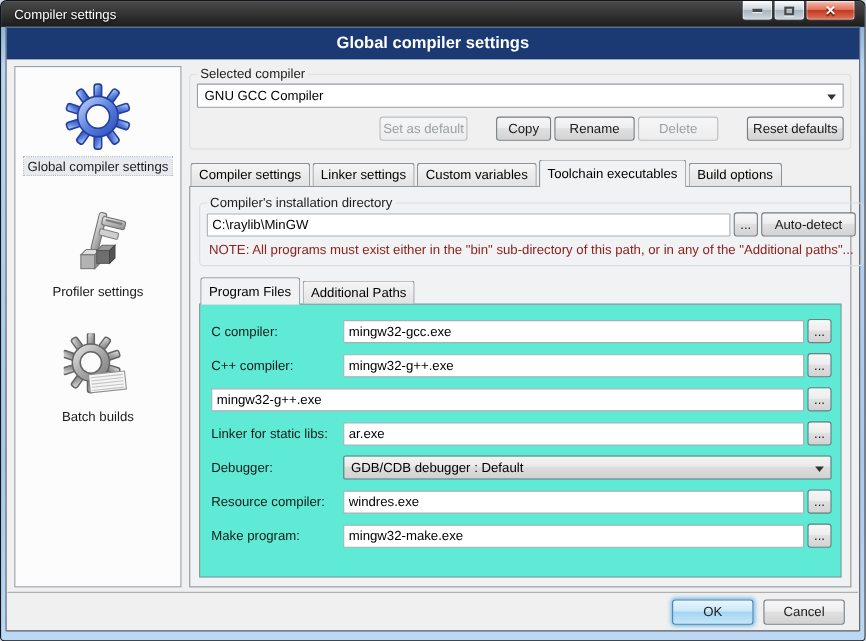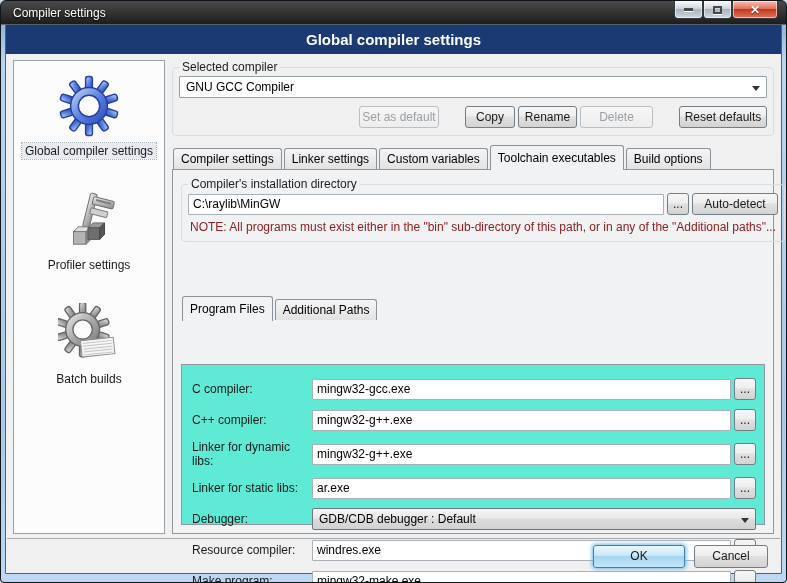--- a/index.html
+++ b/index.html
@@ -41,38 +41,38 @@
   .btn{height:22px;font-size:12px;font-family:"Liberation Sans",sans-serif;color:#1a1a1a;
     background:linear-gradient(180deg,#f6f6f6,#eeeeee 45%,#e0e0e0 50%,#d3d3d3);
     border:1px solid #747c84;border-radius:3px;display:flex;align-items:center;justify-content:center;cursor:default;}
   .btn.disabled{color:#9aa0a5;border-color:#b9bfc4;background:linear-gradient(180deg,#f6f6f6,#ededed);}
   
   .tabstrip{display:flex;align-items:flex-end;margin-top:9px;position:relative;z-index:2;padding-left:1px;}
   .tab{height:21px;line-height:20px;font-size:12px;padding:0 7px;margin-right:2px;
     background:linear-gradient(180deg,#f5f5f5,#e2e2e2);border:1px solid #8b9299;border-bottom:none;
     border-radius:3px 3px 0 0;white-space:nowrap;}
   .tab.active{height:25px;line-height:24px;background:#f1f2f3;margin-bottom:-1px;border-color:#8b9299;}
-  .tabpanel{flex:1;border:1px solid #8f969d;background:#f1f2f3;padding:7px 8px 8px 8px;display:flex;flex-direction:column;min-height:0;gap:44px;}
+  .tabpanel{flex:1;border:1px solid #8f969d;background:#f1f2f3;padding:7px 8px 8px 8px;display:flex;flex-direction:column;min-height:0;}
   .dir-row{display:flex;gap:3px;align-items:center;}
   input.text{flex:1;height:21px;border:1px solid #a9b0b7;border-radius:1px;background:#fff;
     font-family:"Liberation Sans",sans-serif;font-size:12px;padding:0 4px;min-width:0;}
   .browse{width:22px;flex:0 0 auto;}
   .autodetect{width:86px;flex:0 0 auto;}
   .note{color:#8e2020;font-size:12px;margin:5px 2px 0 2px;white-space:nowrap;overflow:hidden;}
   
   .inner-tabs{display:flex;align-items:flex-end;margin-top:10px;position:relative;z-index:2;padding-left:1px;}
   .inner-panel{flex:1;border:1px solid #8f969d;background:#5eead4;padding:13px 8px 8px 10px;min-height:0;}
   .field-row{display:flex;align-items:center;margin-bottom:9px;}
   .field-label{width:120px;flex:0 0 auto;font-size:12px;color:#1a1a1a;}
   .field-row input.text{margin-right:3px;}
   .field-row .combo{flex:1;}
   
   .footer-sep{border-top:1px solid #a8a8a8;margin:0 1px;}
   .footer{height:34px;display:flex;align-items:center;justify-content:flex-end;gap:9px;padding-right:13px;flex:0 0 auto;}
-  .btn.ok{width:92px;height:23px;background:linear-gradient(180deg,#eaf6fd,#c9e8f9 45%,#a5d5f0 50%,#c3e6f9);
+  .btn.ok{width:74px;height:23px;background:linear-gradient(180deg,#eaf6fd,#c9e8f9 45%,#a5d5f0 50%,#c3e6f9);
     border:1px solid #3c7fb1;box-shadow:0 0 4px 1px #6bb7e8;}
   .btn.cancel{width:74px;height:23px;}
   .sp{flex:0 0 auto;}
 </style>
 </head>
 <body>
 
 <div class="window">
   <div class="titlebar">
     <span>Compiler settings</span>
@@ -193,21 +193,21 @@
           <div class="combo">
             <span>GNU GCC Compiler</span>
             <span class="arrow"></span>
           </div>
           <div class="btn-row">
             <span style="flex:1"></span>
             <div class="btn disabled sp" style="width:80px">Set as default</div>
             <span style="width:26px"></span>
             <div class="btn sp" style="width:50px">Copy</div>
             <span style="width:3px"></span>
-            <div class="btn sp" style="width:59px">Rename</div>
+            <div class="btn sp" style="width:73px">Rename</div>
             <span style="width:3px"></span>
             <div class="btn disabled sp" style="width:73px">Delete</div>
             <span style="width:26px"></span>
             <div class="btn sp" style="width:88px">Reset defaults</div>
           </div>
         </fieldset>
 
         <div class="tabstrip">
           <div class="tab">Compiler settings</div>
           <div class="tab">Linker settings</div>
@@ -238,21 +238,20 @@
               <span class="field-label">C compiler:</span>
               <input class="text" type="text" value="mingw32-gcc.exe" style="">
               <div class="btn browse">...</div>
             </div>
             <div class="field-row">
               <span class="field-label">C++ compiler:</span>
               <input class="text" type="text" value="mingw32-g++.exe" style="">
               <div class="btn browse">...</div>
             </div>
             <div class="field-row">
-              <span class="field-label">Linker for dynamic libs:</span>
               <input class="text" type="text" value="mingw32-g++.exe" style="">
               <div class="btn browse">...</div>
             </div>
             <div class="field-row">
               <span class="field-label">Linker for static libs:</span>
               <input class="text" type="text" value="ar.exe" style="">
               <div class="btn browse">...</div>
             </div>
             <div class="field-row">
               <span class="field-label">Debugger:</span>

